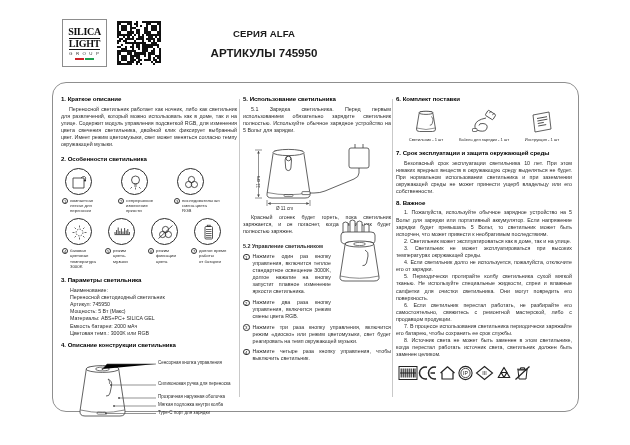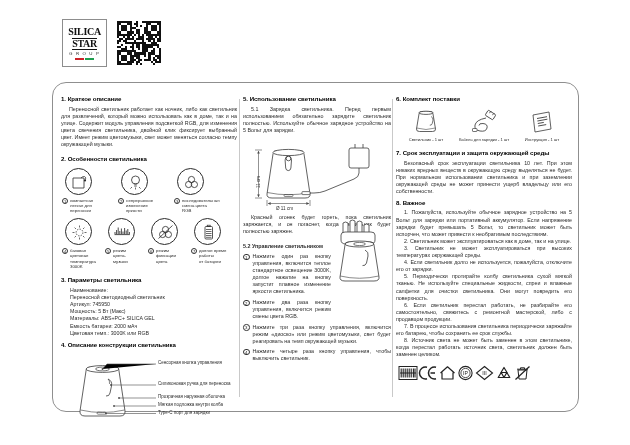--- a/index.html
+++ b/index.html
@@ -142,21 +142,21 @@
 </style>
 </head>
 <body>
 
 <div class="page">
 
   <div class="header">
 
     <div class="logo-box">
       <div class="logo-l1">SILICA</div>
-      <div class="logo-l2">STAR</div>
+      <div class="logo-l2">LIGHT</div>
       <div class="logo-l3">G R O U P</div>
       <div class="logo-bars">
         <i id="bar-red" style="background: rgb(204, 32, 39);"></i>
           <i id="bar-green" style="background: rgb(31, 157, 78);"></i>
       </div>
     </div>
 
 
     <div class="qr" id="qr">
         <i></i>
@@ -595,20 +595,24 @@
         <i style="background:transparent"></i>
         <i style="background:transparent"></i>
         <i style="background:transparent"></i>
         <i style="background:transparent"></i>
         <i></i>
         <i style="background:transparent"></i>
         <i style="background:transparent"></i>
         <i style="background:transparent"></i>
       </div>
 
+    <div class="head-right">
+      <div class="head-series">СЕРИЯ ALFA</div>
+      <div class="head-art">АРТИКУЛЫ 745950</div>
+    </div>
   </div>
 
   <div class="card">
     <div class="vline vl-a"></div>
     <div class="vline vl-b"></div>
 
     <div class="col col-1">
 
       <h3 class="sec">1. Краткое описание</h3>
       <p class="body ind">Переносной светильник работает как ночник, либо как светильник для развлечений, который можно использовать как в доме, так и на улице. Содержит модуль управления подсветкой RGB, для изменения цвета свечения светильника, двойной клик фиксирует выбранный цвет. Имеет режим цветомузыки, свет может меняться согласно темпу окружающей музыки.</p>

